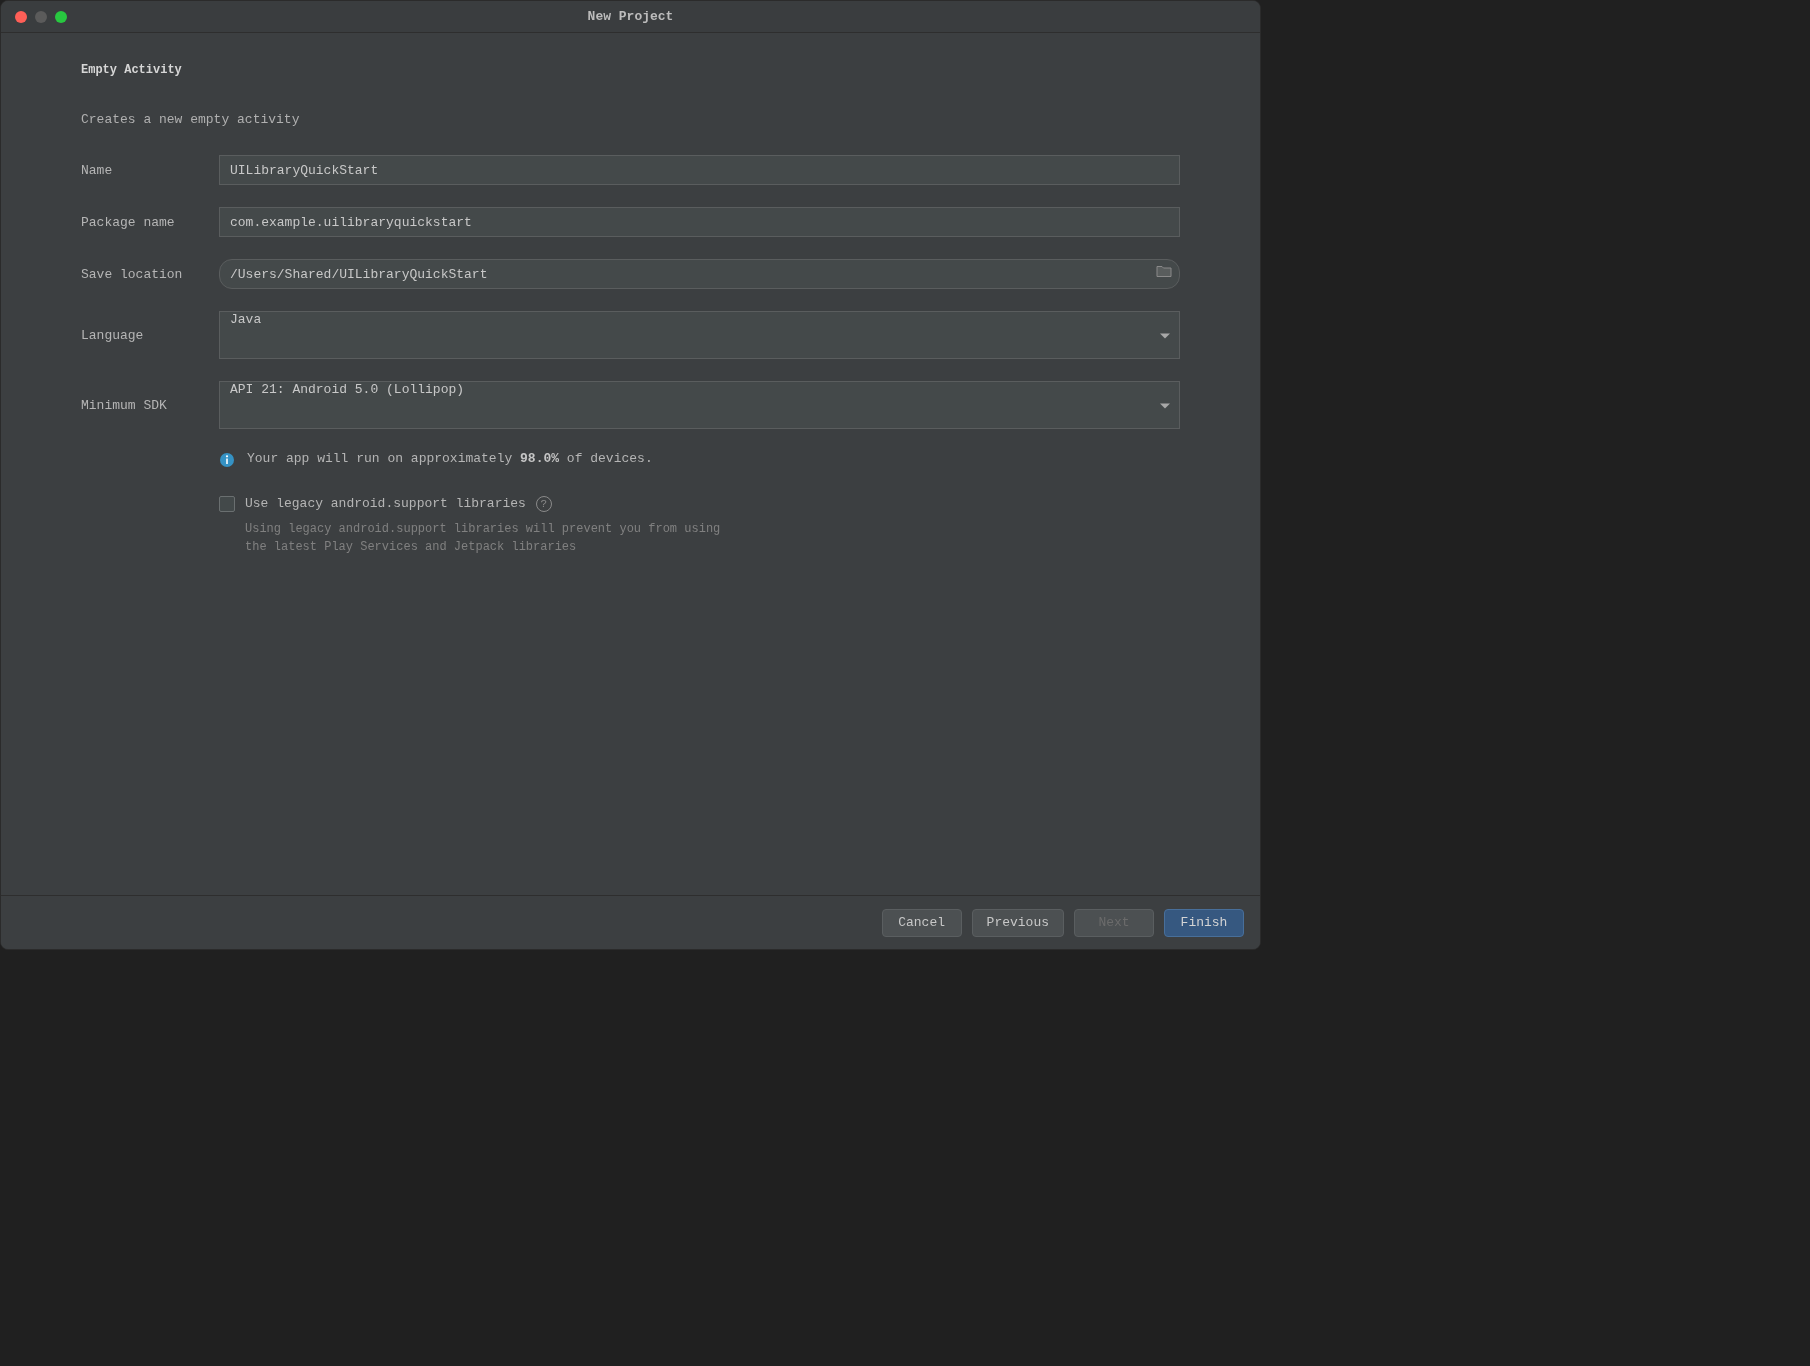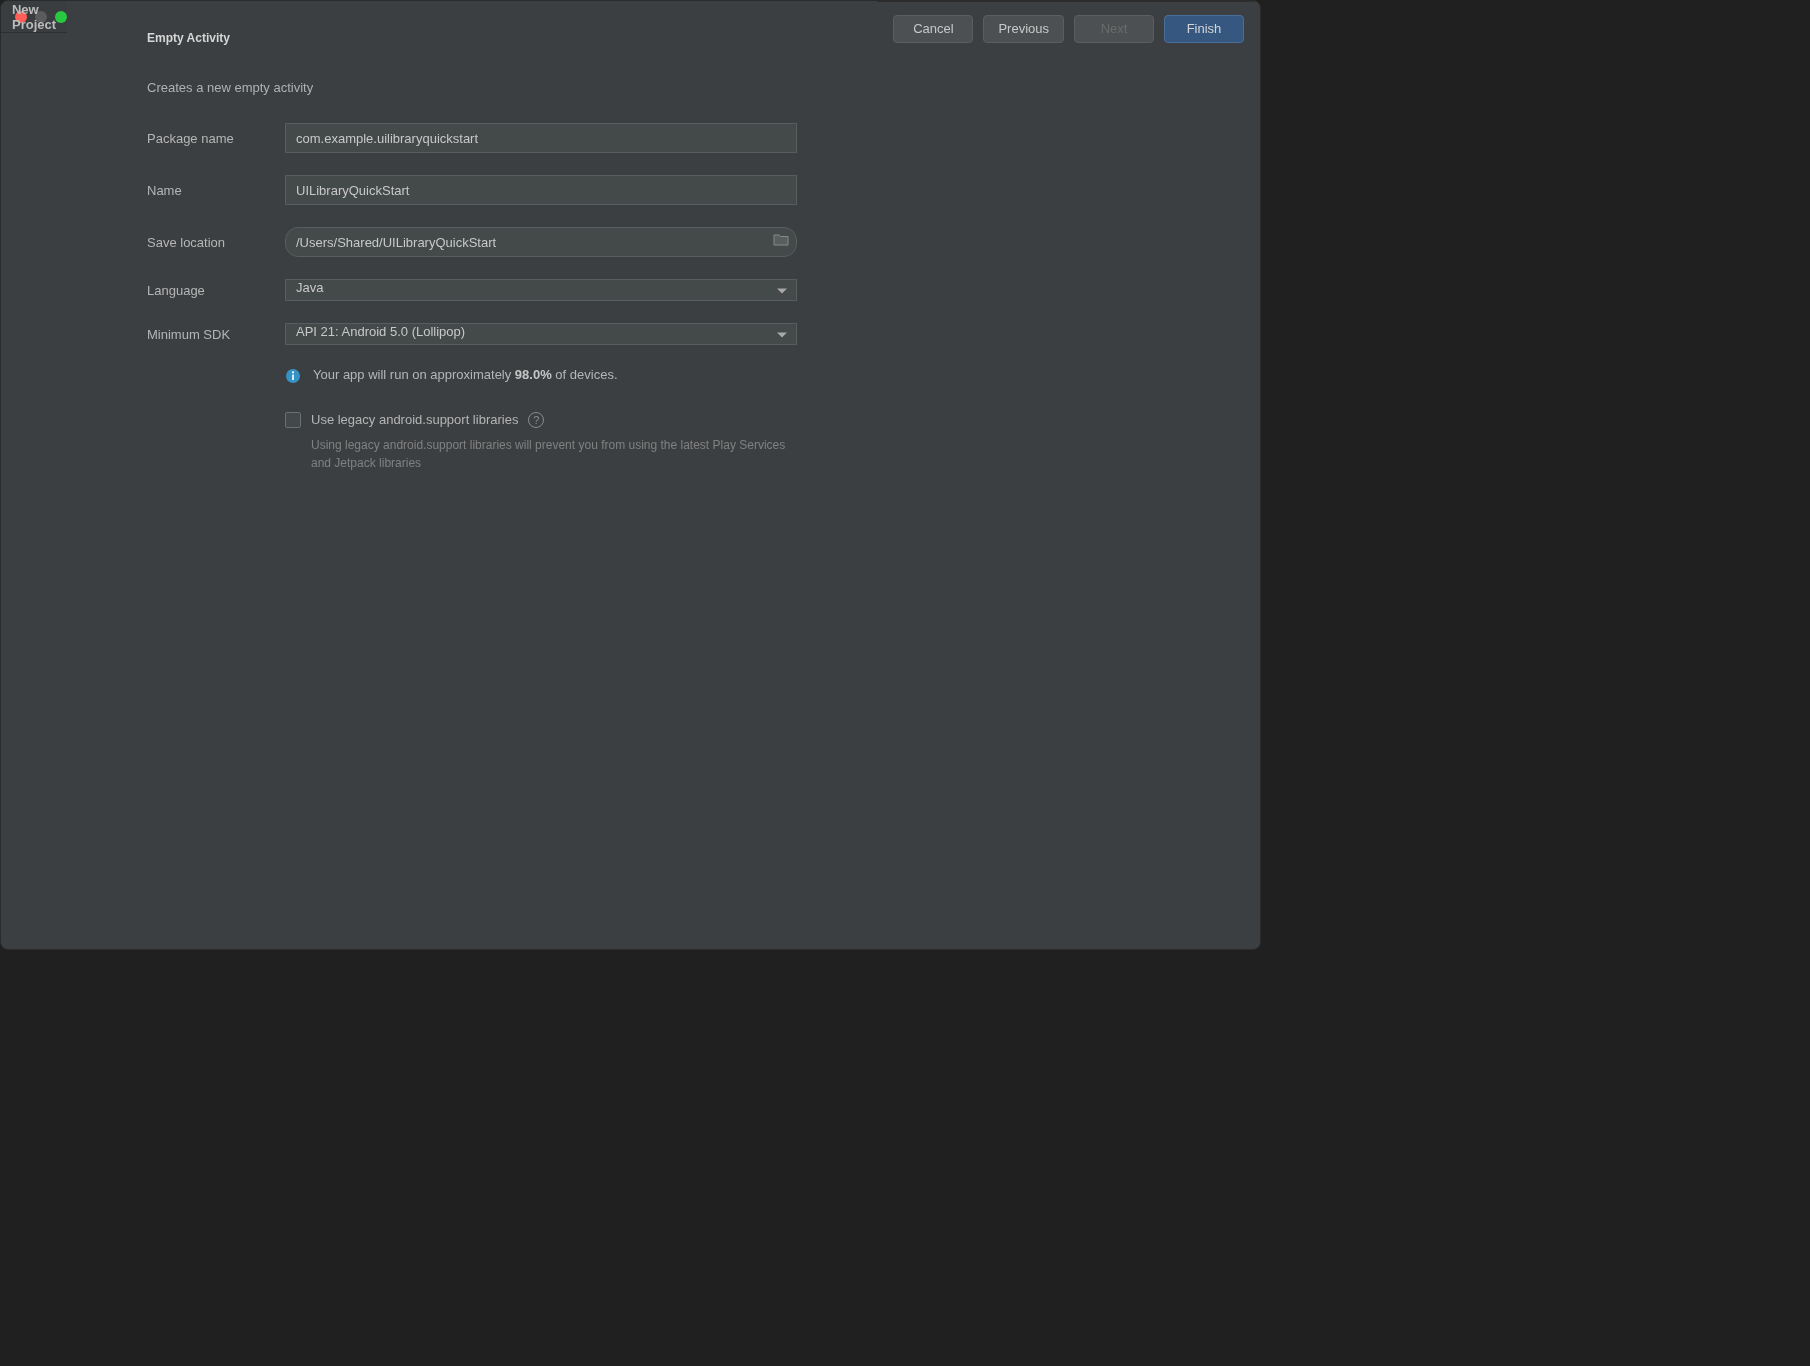--- a/index.html
+++ b/index.html
@@ -14,22 +14,23 @@
       height: 950px;
       overflow: hidden;
     }
     .window {
       width: 100%;
       height: 100%;
       background: #3c3f41;
       border-radius: 8px;
       overflow: hidden;
       display: flex;
-      flex-direction: row;
+      flex-direction: column;
       border: 1px solid #2b2b2b;
+      font-family: Liberation Mono, monospace;
     }
     .titlebar {
       height: 32px;
       background: #3a3d3f;
       display: flex;
       align-items: center;
       position: relative;
       border-bottom: 1px solid #2e2e2e;
     }
     .traffic-lights {
@@ -105,21 +106,21 @@
     .folder-icon {
       position: absolute;
       right: 8px;
       top: 50%;
       transform: translateY(-50%);
       color: #888;
       pointer-events: none;
     }
     .select-control {
       flex: 1;
-      height: 22px;
+      height: 48px;
       background: #44494a;
       border: 1px solid #5a5d5e;
       color: #c8c8c8;
       font-size: 13px;
       padding: 0 28px 0 10px;
       outline: none;
       font-family: inherit;
       appearance: none;
       cursor: pointer;
       position: relative;
@@ -255,27 +256,27 @@
       <div class="traffic-light tl-max"></div>
     </div>
     <div class="title">New Project</div>
   </div>
 
   <div class="content">
     <div class="heading">Empty Activity</div>
     <div class="subheading">Creates a new empty activity</div>
 
     <div class="form-row">
+      <div class="form-label">Name</div>
+      <input type="text" class="form-control" value="UILibraryQuickStart" style="">
+    </div>
+
+    <div class="form-row">
       <div class="form-label">Package name</div>
       <input type="text" class="form-control" value="com.example.uilibraryquickstart" style="">
-    </div>
-
-    <div class="form-row">
-      <div class="form-label">Name</div>
-      <input type="text" class="form-control" value="UILibraryQuickStart" style="">
     </div>
 
     <div class="form-row">
       <div class="form-label">Save location</div>
       <div class="input-with-icon">
         <input type="text" class="form-control" value="/Users/Shared/UILibraryQuickStart" style="">
         <span class="folder-icon">
           <svg width="16" height="14" viewBox="0 0 16 14">
               <path fill="#8a8a8a" d="M1 2h5l1.5 1.5H15V12H1z" stroke="#8a8a8a" stroke-width="1" fill-opacity="0.3"></path>
             </svg>

